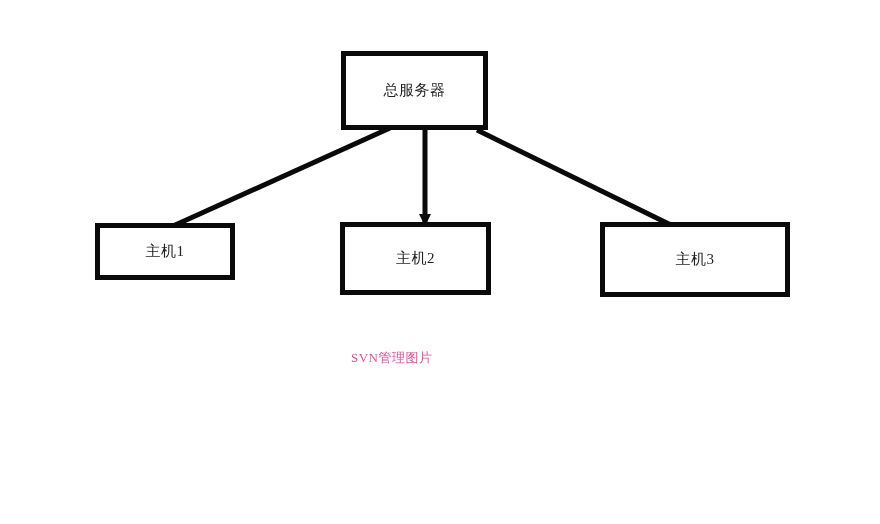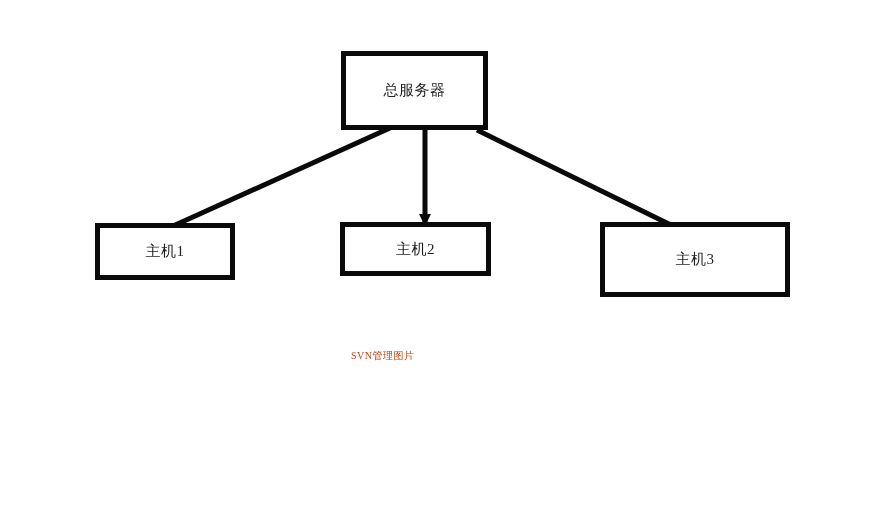--- a/index.html
+++ b/index.html
@@ -33,29 +33,29 @@
     font-size: 15px;
     color: #1f1f1f;
     letter-spacing: 0.5px;
   }
   .node span {
     display: block;
     text-align: center;
   }
   #node-server { left: 341px; top: 51px;  width: 147px; height: 79px; }
   #node-host1  { left: 95px;  top: 223px; width: 140px; height: 57px; }
-  #node-host2  { left: 340px; top: 222px; width: 151px; height: 54px; }
+  #node-host2  { left: 340px; top: 222px; width: 151px; height: 73px; }
   #node-host3  { left: 600px; top: 222px; width: 190px; height: 75px; }
 
   .caption {
     position: absolute;
     left: 351px;
     top: 349px;
-    font-size: 10px;
-    color: #c2410c;
+    font-size: 13px;
+    color: #ec4899;
     letter-spacing: 0.5px;
     white-space: nowrap;
   }
 </style>
 </head>
 <body>
 
 <div id="canvas">
 
   <svg id="edges-svg" viewBox="0 0 880 524" xmlns="http://www.w3.org/2000/svg">

